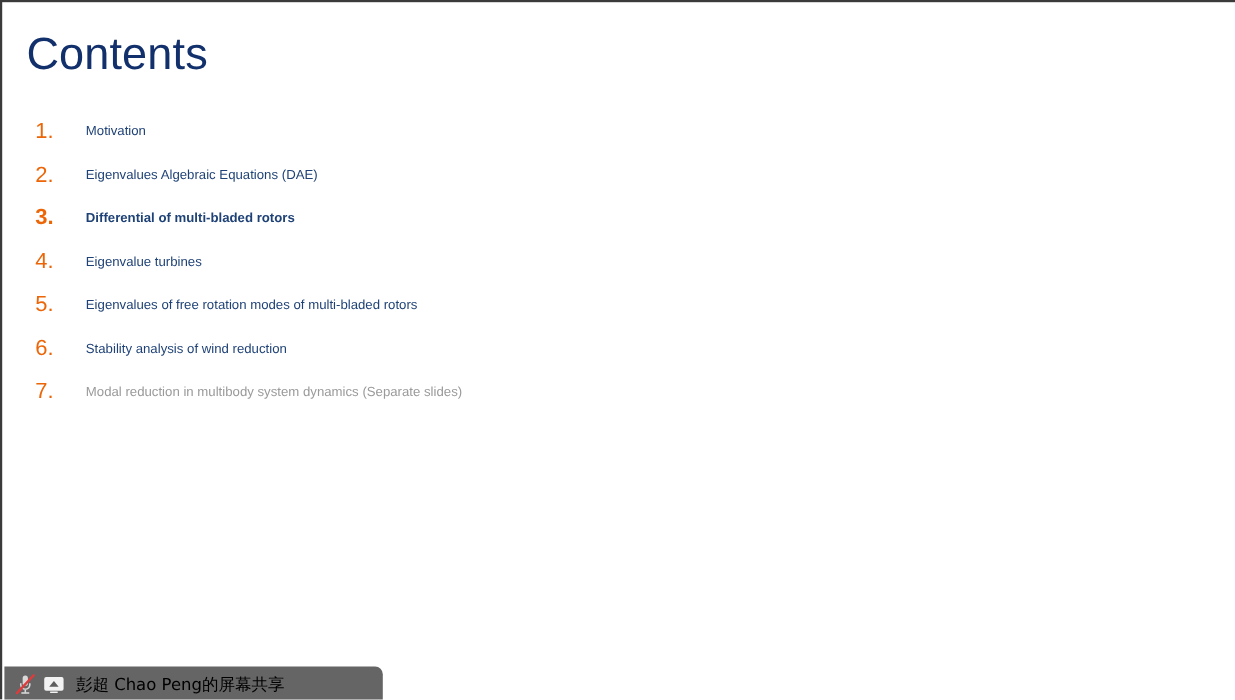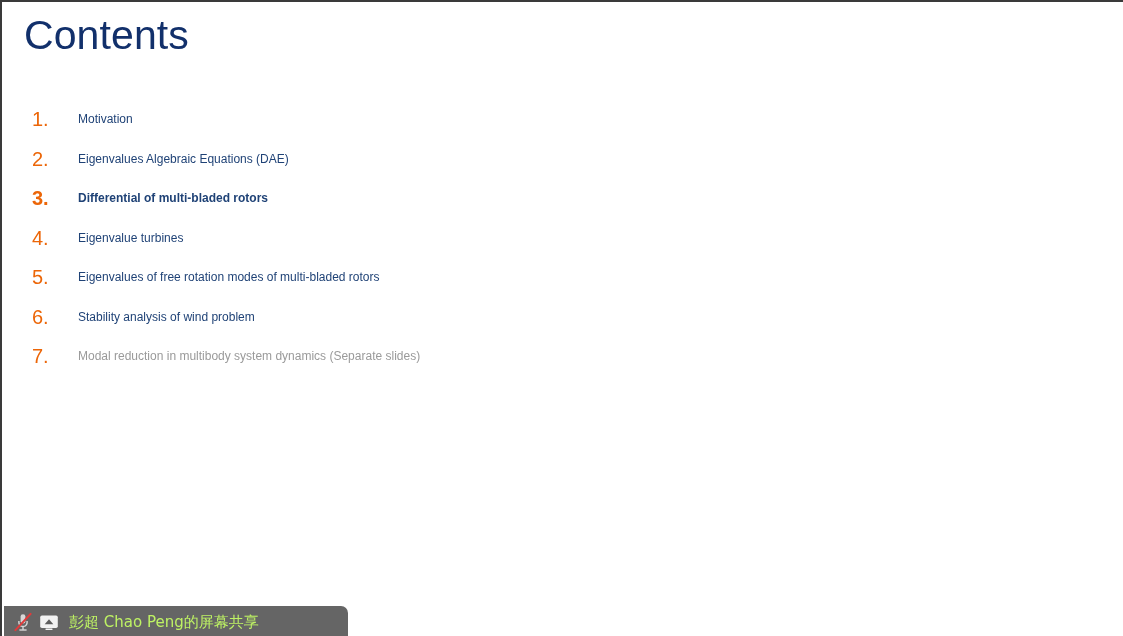--- a/index.html
+++ b/index.html
@@ -25,21 +25,21 @@
     background: #ffffff;
     box-sizing: border-box;
     border-top: 2px solid #3a3a3a;
     border-left: 2px solid #3a3a3a;
   }
 
   
   #page-title {
     position: absolute;
     left: 22px;
-    top: 8px;
+    top: 22px;
     font-size: 41px;
     line-height: 50px;
     font-weight: 400;
     color: #12306b;
     letter-spacing: 0.1px;
     white-space: nowrap;
   }
 
   
   #contents-list {
@@ -94,21 +94,21 @@
     width: 26px;
     height: 26px;
     flex: 0 0 26px;
     display: flex;
     align-items: center;
     justify-content: center;
   }
   #share-banner .banner-text {
     font-size: 15px;
     line-height: 20px;
-    color: #bef264;
+    color: #000000;
     margin-left: 7px;
     white-space: nowrap;
     font-family: "DejaVu Sans", sans-serif;
     text-align: center;
   }
   #share-banner .banner-org {
     font-size: 15px;
     line-height: 20px;
     color: #4a9ae8;
     margin-left: 5px;
@@ -146,21 +146,21 @@
       <span class="item-label">Eigenvalue turbines</span>
     </div>
 
     <div class="list-item">
       <span class="item-number">5.</span>
       <span class="item-label">Eigenvalues of free rotation modes of multi-bladed rotors</span>
     </div>
 
     <div class="list-item">
       <span class="item-number">6.</span>
-      <span class="item-label">Stability analysis of wind problem</span>
+      <span class="item-label">Stability analysis of wind reduction</span>
     </div>
 
     <div class="list-item is-muted">
       <span class="item-number">7.</span>
       <span class="item-label">Modal reduction in multibody system dynamics (Separate slides)</span>
     </div>
 
   </div>
 
   <div id="share-banner">

